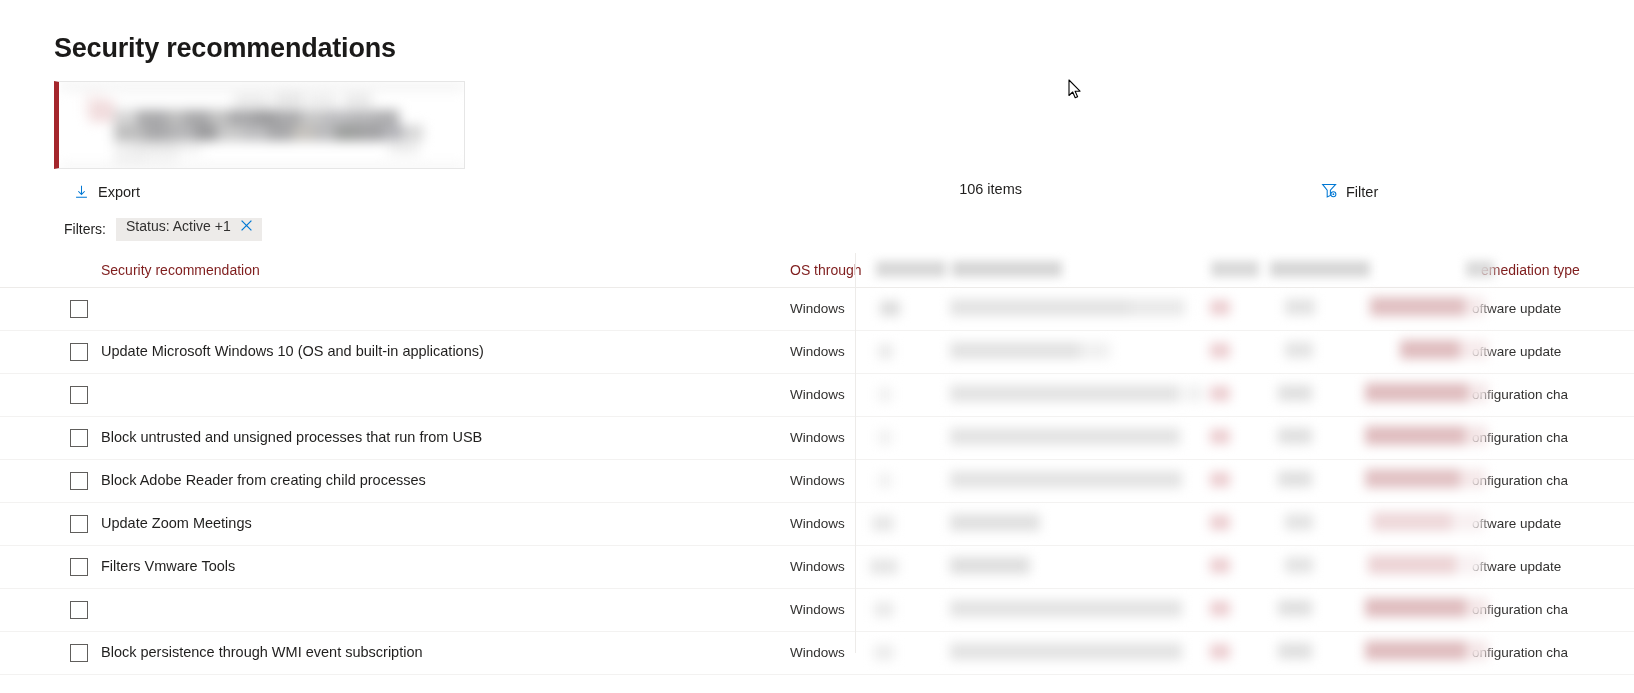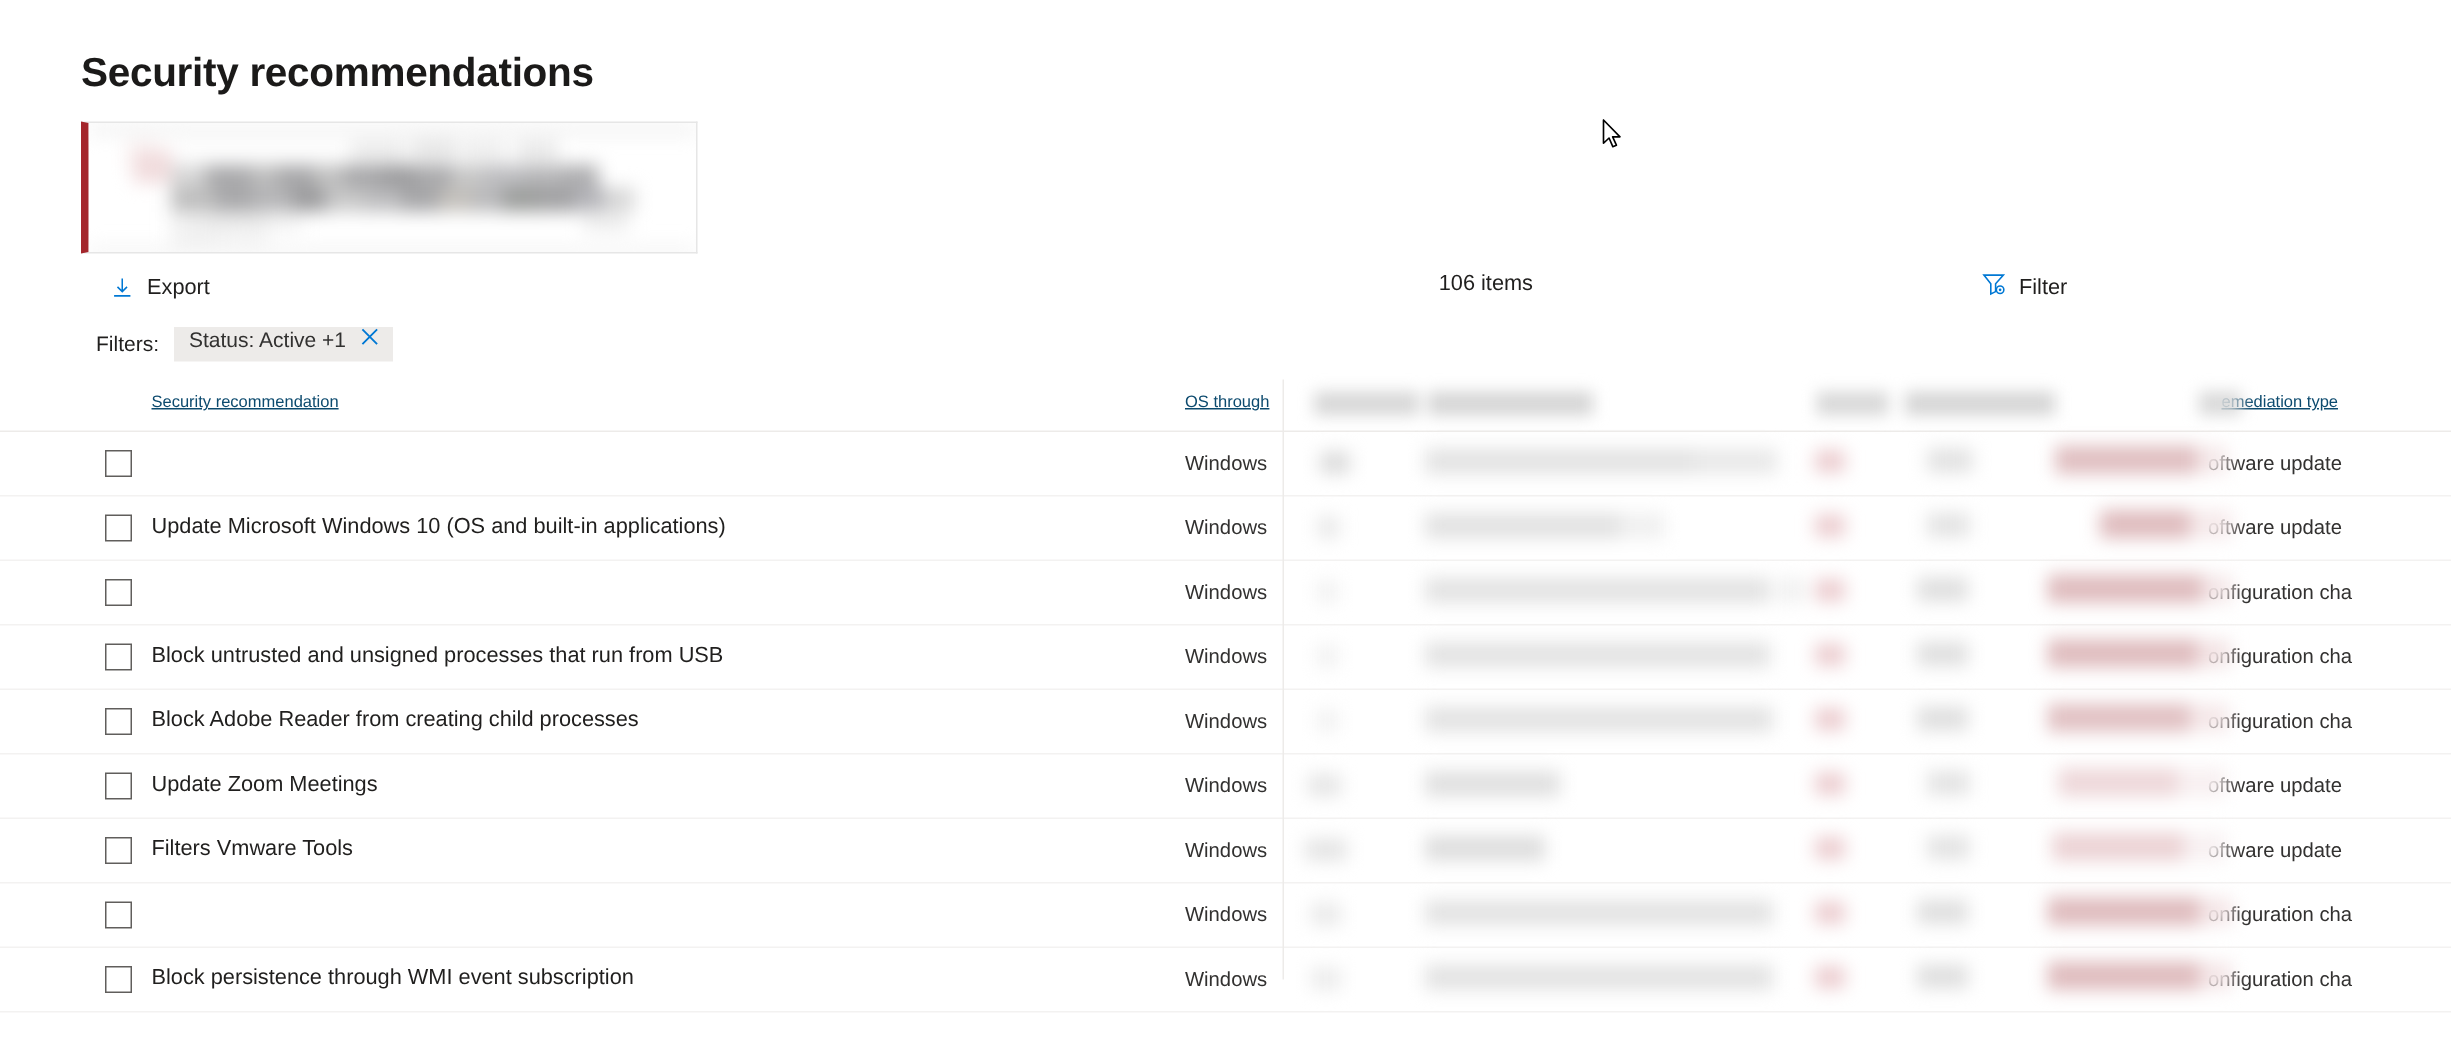--- a/index.html
+++ b/index.html
@@ -124,24 +124,23 @@
     width: 1634px;
   }
   .thead {
     position: relative;
     height: 35px;
     border-bottom: 1px solid #edebe9;
   }
   .th {
     position: absolute;
     top: 9px;
-    font-size: 11px;
-    color: #0c4a6e;
+    font-size: 14px;
+    color: #7f1d1d;
     white-space: nowrap;
-    text-decoration: underline;
   }
   .th-rec { left: 101px; }
   .th-os  { left: 790px; }
   .th-rem { left: 1481px; }
 
   .rows { position: relative; }
   .row {
     position: relative;
     height: 43px;
     border-bottom: 1px solid #f3f2f1;

